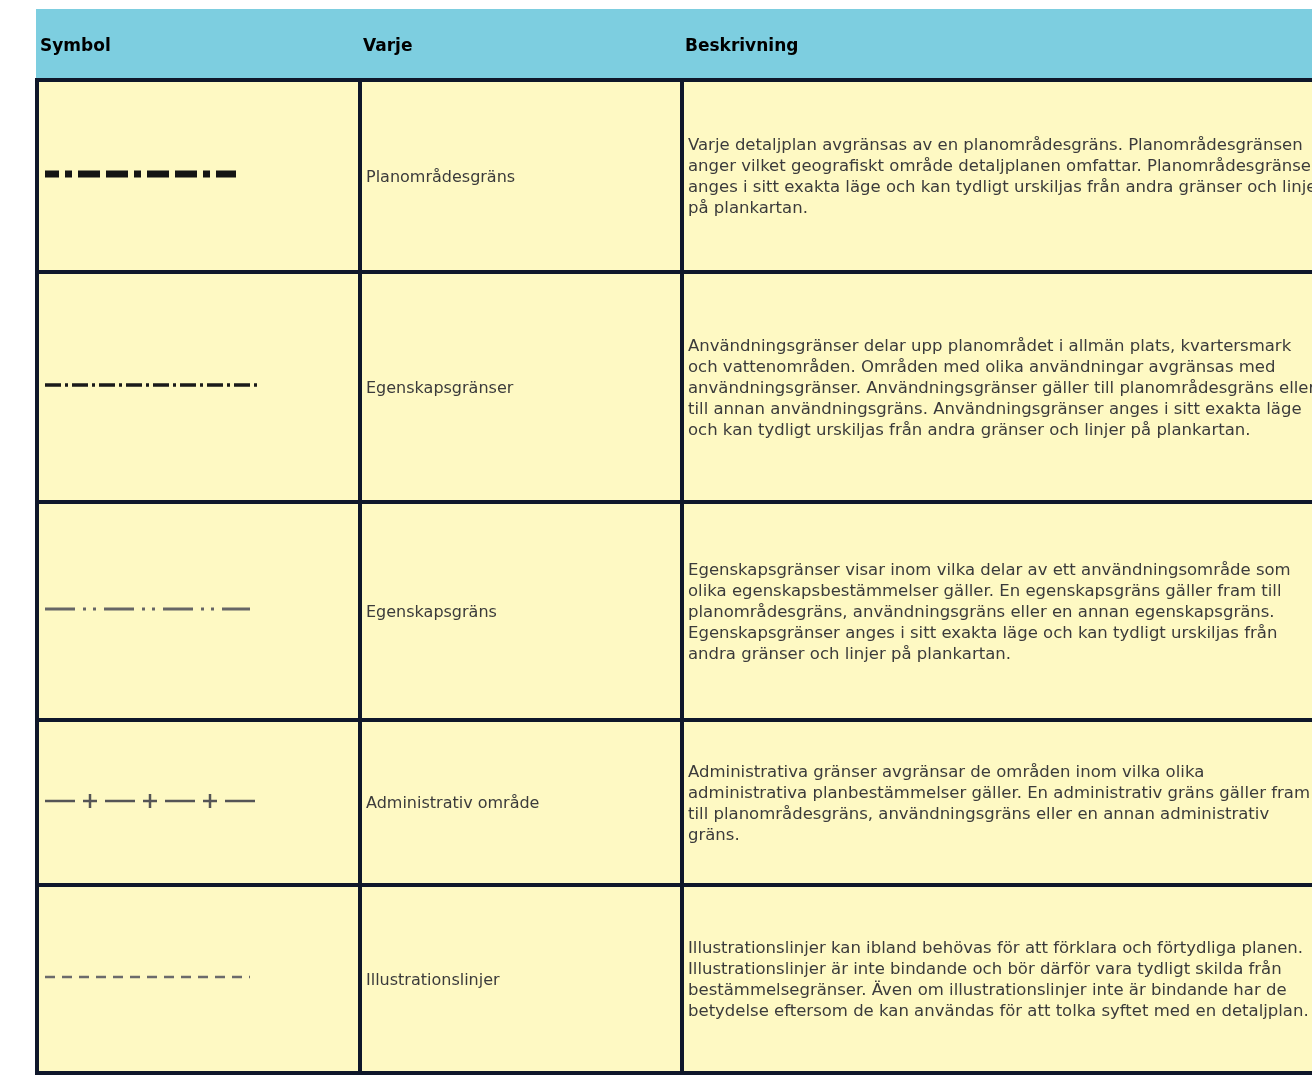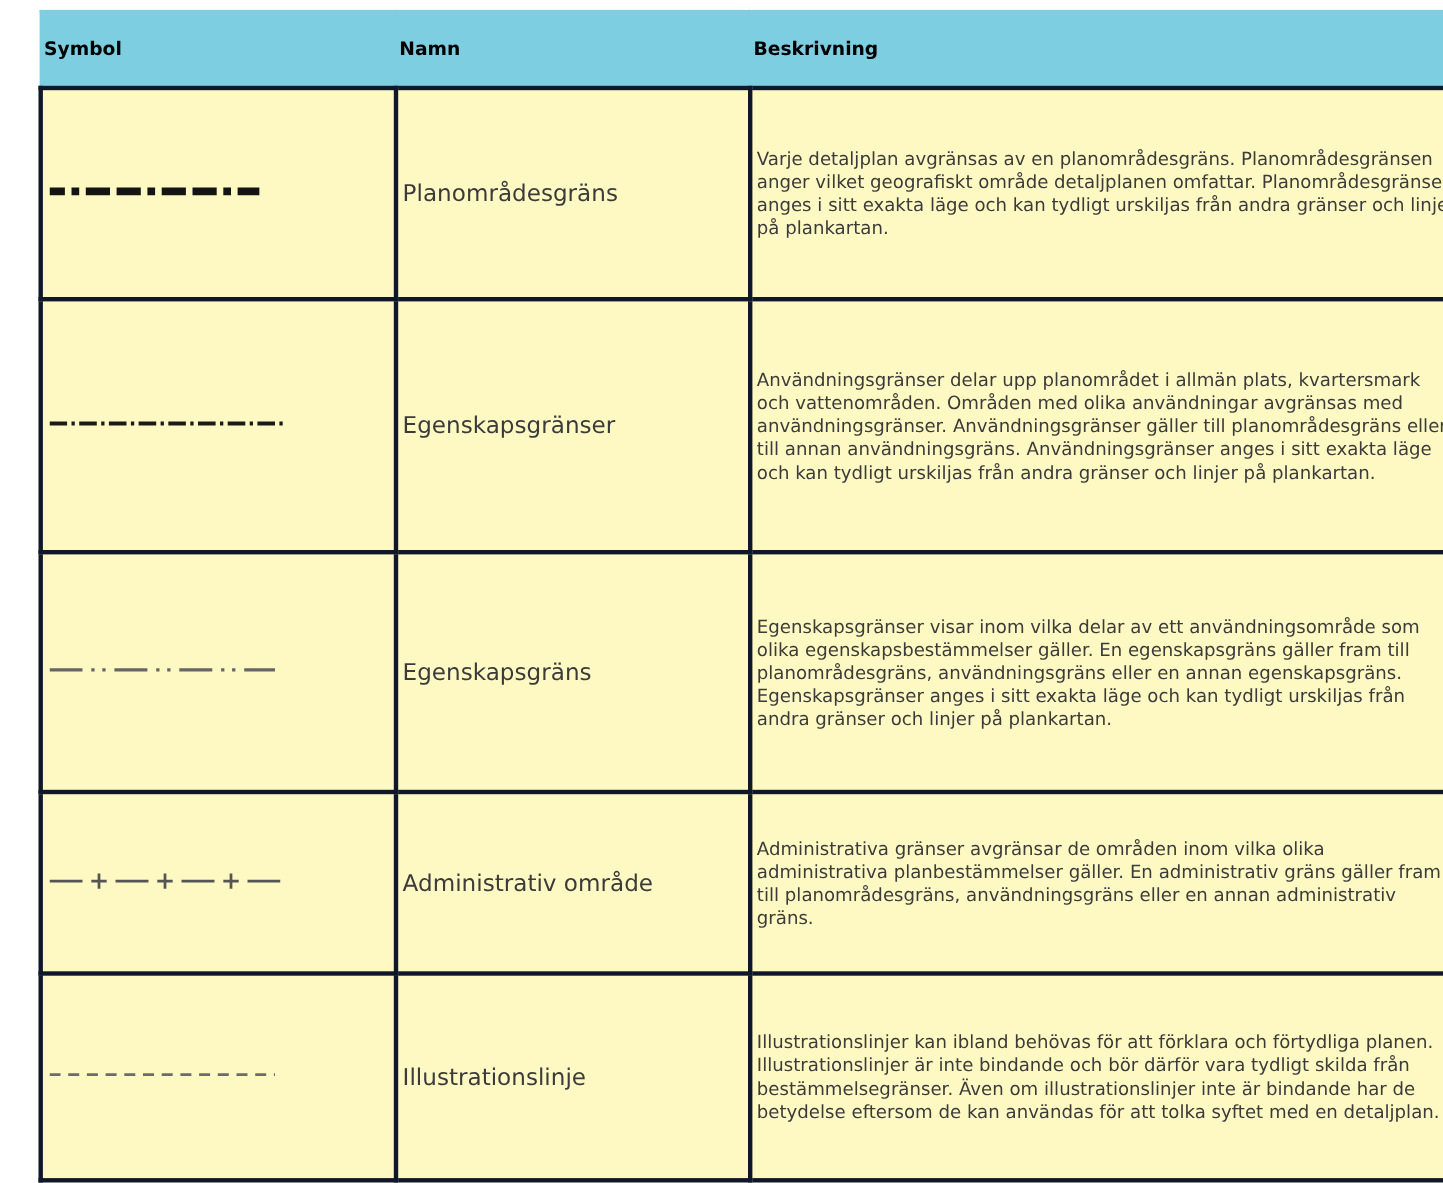--- a/index.html
+++ b/index.html
@@ -39,21 +39,21 @@
   tbody tr:nth-child(1) { height: 192px; }
   tbody tr:nth-child(2) { height: 230px; }
   tbody tr:nth-child(3) { height: 218px; }
   tbody tr:nth-child(4) { height: 165px; }
   tbody tr:nth-child(5) { height: 188px; }
 
   td.sym  { padding-left: 6px; }
   td.name {
     padding-left: 4px;
     color: #3b3b3b;
-    font-size: 21px;
+    font-size: 16px;
   }
   td.desc {
     padding: 10px 6px 10px 4px;
     color: #3b3b3b;
     font-size: 16.5px;
     line-height: 21px;
   }
   .symwrap { display: inline-block; line-height: 0; }
   svg { display: block; }
 </style>
@@ -62,21 +62,21 @@
 
 <table class="symbol-table">
   <colgroup>
     <col class="c-symbol">
     <col class="c-name">
     <col class="c-desc">
   </colgroup>
   <thead>
     <tr>
       <th>Symbol</th>
-      <th>Namn</th>
+      <th>Varje</th>
       <th>Beskrivning</th>
     </tr>
   </thead>
   <tbody id="table-body">
   <tr>
     <td class="sym">
       <span class="symwrap"><svg width="191" height="20" viewBox="0 0 191 20">
               <line x1="0" y1="10" x2="191" y2="10" stroke="#141414" stroke-width="7" stroke-dasharray="14 6 7 6 22 6 22 6 7 6 22 6 22 6 7 6 20"></line>
             </svg></span>
     </td>
@@ -122,17 +122,17 @@
     <td class="name">Administrativ område</td>
     <td class="desc">Administrativa gränser avgränsar de områden inom vilka olika administrativa planbestämmelser gäller. En administrativ gräns gäller fram till planområdesgräns, användningsgräns eller en annan administrativ gräns.</td>
   </tr>
 
   <tr>
     <td class="sym">
       <span class="symwrap"><svg width="205" height="20" viewBox="0 0 205 20">
               <line x1="0" y1="10" x2="205" y2="10" stroke="#6b6b6b" stroke-width="2.5" stroke-dasharray="10 7"></line>
             </svg></span>
     </td>
-    <td class="name">Illustrationslinje</td>
+    <td class="name">Illustrationslinjer</td>
     <td class="desc">Illustrationslinjer kan ibland behövas för att förklara och förtydliga planen. Illustrationslinjer är inte bindande och bör därför vara tydligt skilda från bestämmelsegränser. Även om illustrationslinjer inte är bindande har de betydelse eftersom de kan användas för att tolka syftet med en detaljplan.</td>
   </tr>
 </tbody>
 </table>
 
 </body></html>

